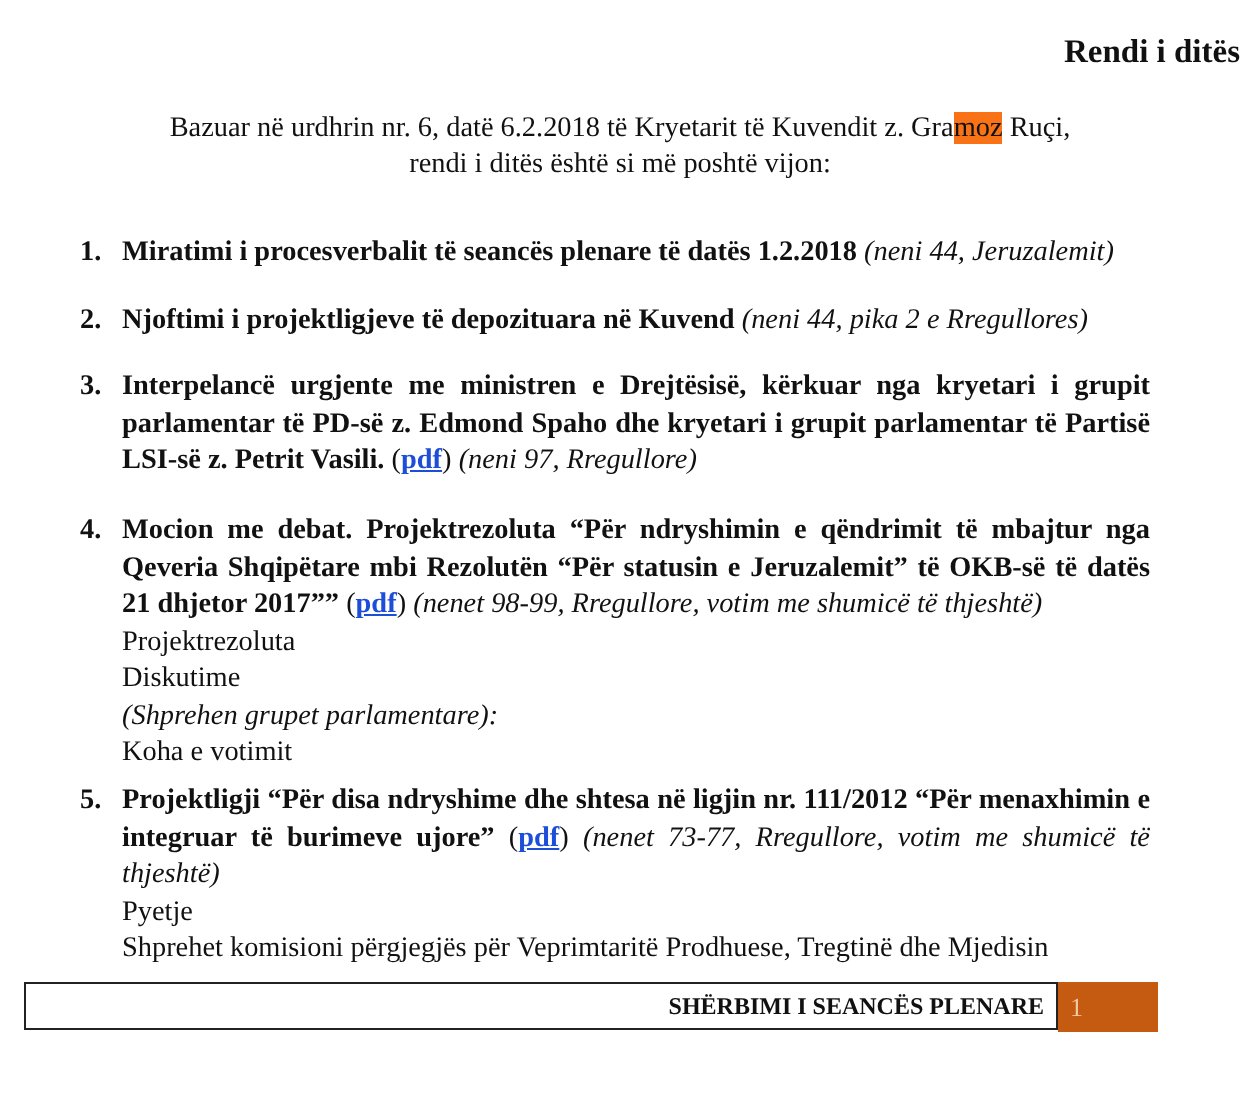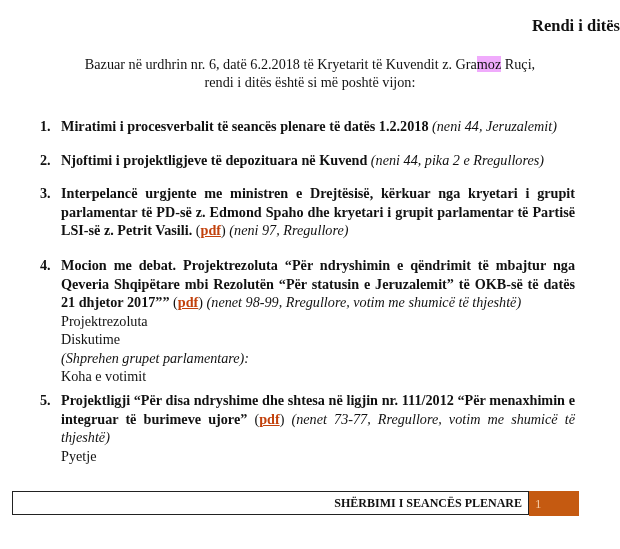--- a/index.html
+++ b/index.html
@@ -27,21 +27,21 @@
   .intro {
     position: absolute;
     top: 55px;
     left: 0;
     width: 620px;
     text-align: center;
     font-size: 14.2px;
     line-height: 18px;
   }
   .sel {
-    background: #f0abfc;
+    background: #f97316;
   }
   .item {
     position: absolute;
     left: 40px;
     width: 535px;
     font-size: 14.2px;
     line-height: 18.5px;
   }
   .item .num {
     position: absolute;
@@ -53,21 +53,21 @@
     margin-left: 21px;
     text-align: justify;
   }
   .item .body .b {
     font-weight: bold;
   }
   .item .body .i {
     font-style: italic;
   }
   .item .body a {
-    color: #c2410c;
+    color: #1d4ed8;
     text-decoration: underline;
     font-weight: bold;
   }
   .sub {
     display: block;
     font-weight: normal;
   }
   .sub.i {
     font-style: italic;
   }
@@ -150,20 +150,21 @@
       <span class="sub i">(Shprehen grupet parlamentare):</span>
       <span class="sub">Koha e votimit</span>
     </div>
   </div>
 
   <div class="item" style="top:391px;">
     <span class="num">5.</span>
     <div class="body">
       <span class="b">Projektligji “Për disa ndryshime dhe shtesa në ligjin nr. 111/2012 “Për menaxhimin e integruar të burimeve ujore”</span><span> (</span><a href="#">pdf</a><span>)</span><span class="i"> (nenet 73-77, Rregullore, votim me shumicë të thjeshtë)</span>
       <span class="sub">Pyetje</span>
+      <span class="sub">Shprehet komisioni përgjegjës për Veprimtaritë Prodhuese, Tregtinë  dhe Mjedisin</span>
     </div>
   </div>
 
   <div class="footer">
     <div class="footer-box">
       <span>SHËRBIMI I SEANCËS PLENARE</span>
     </div>
     <div class="footer-page">
       <span>1</span>
     </div>

